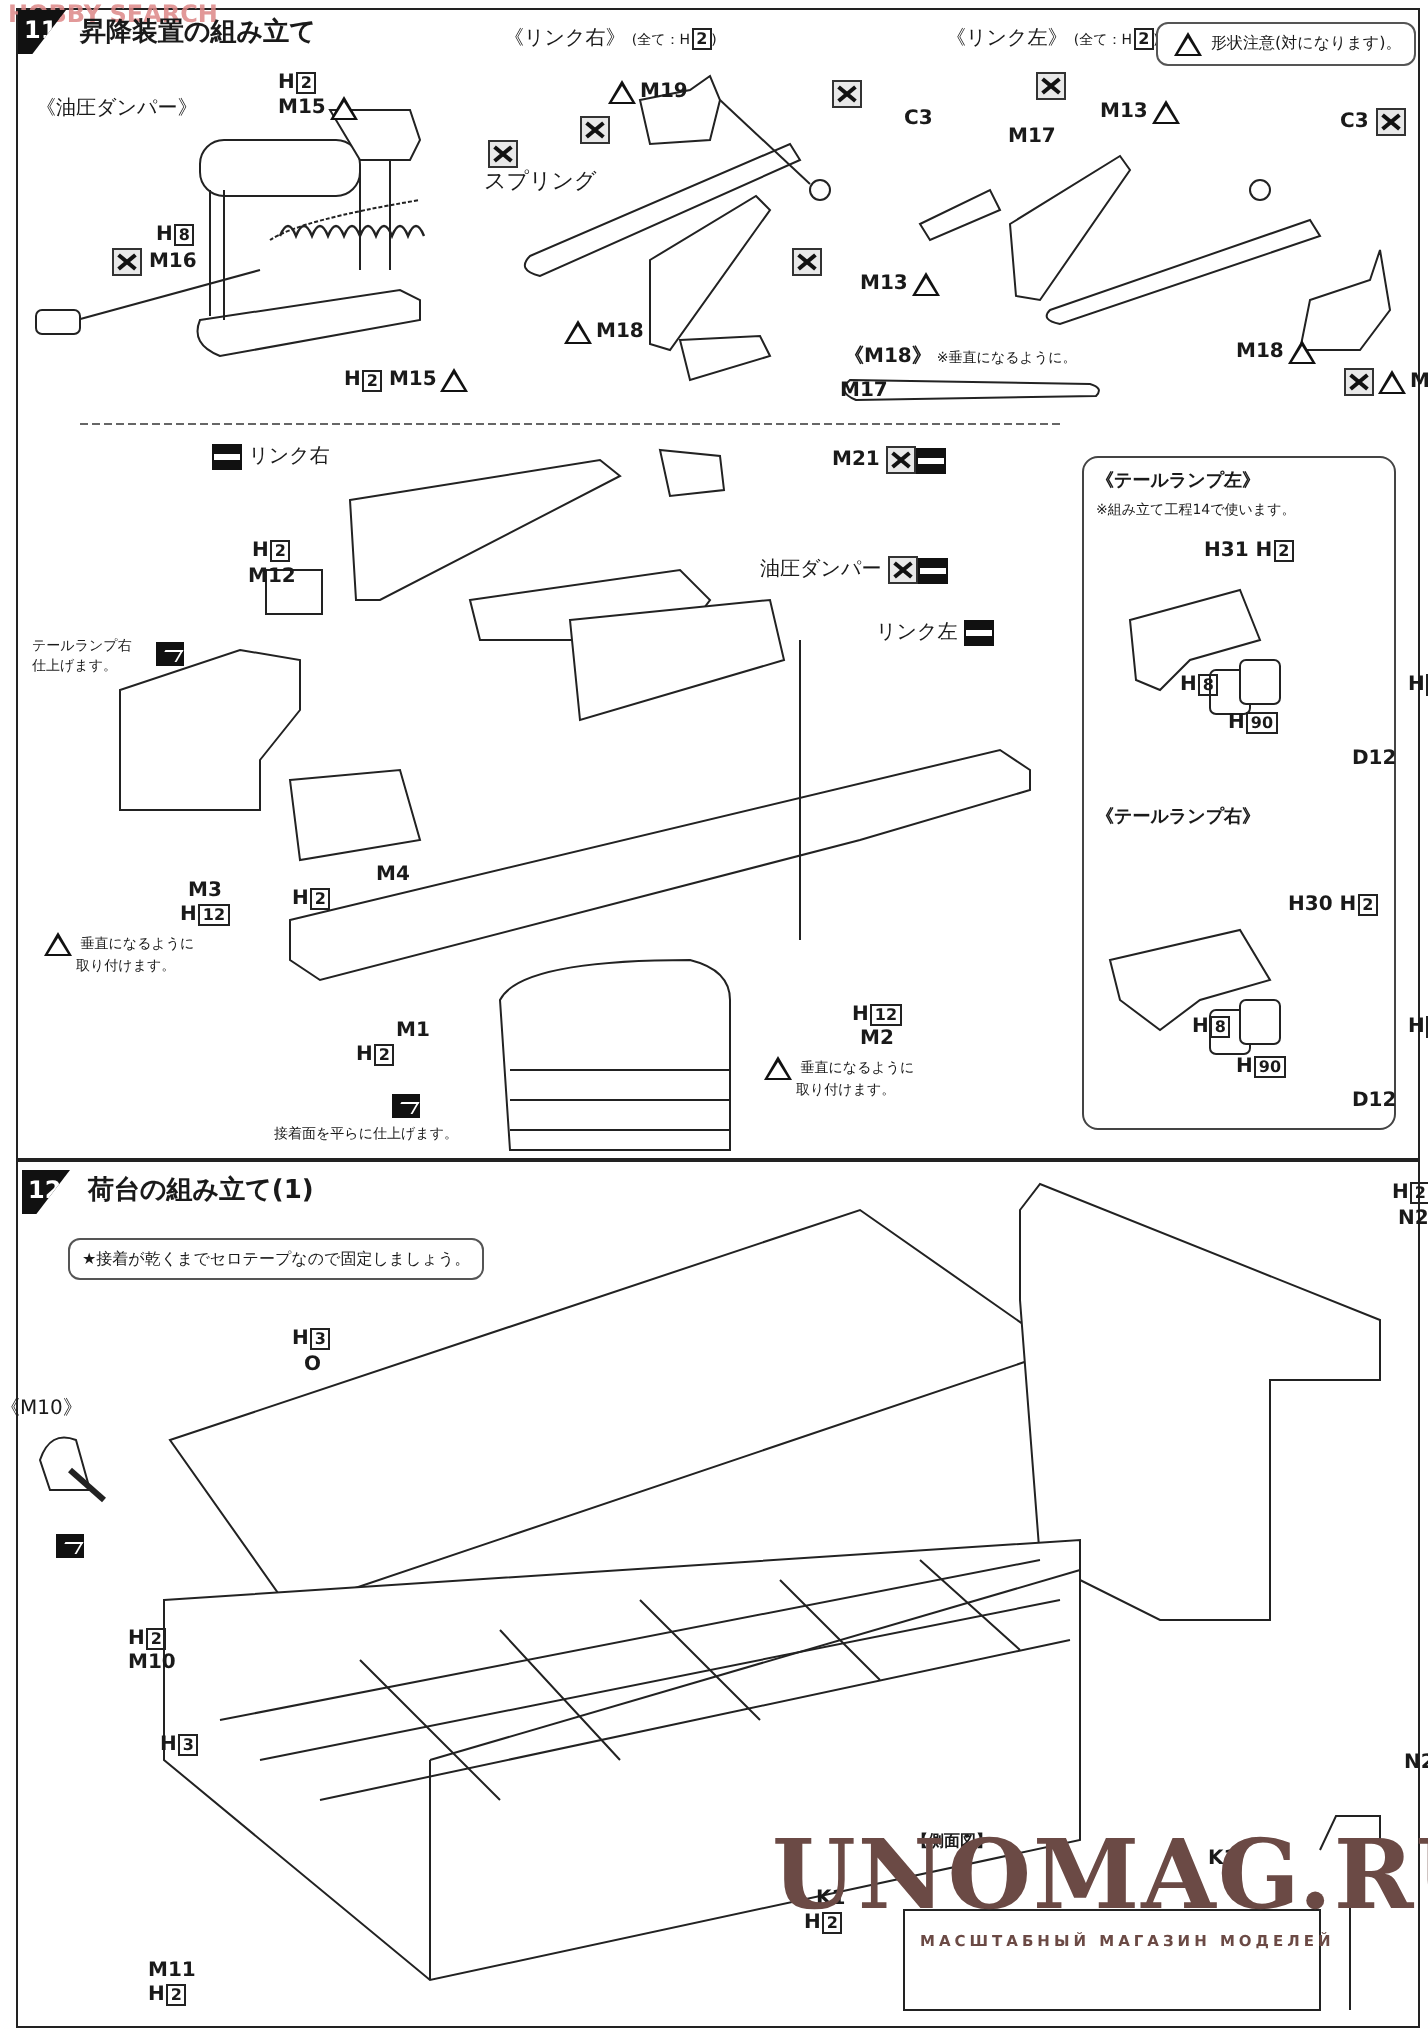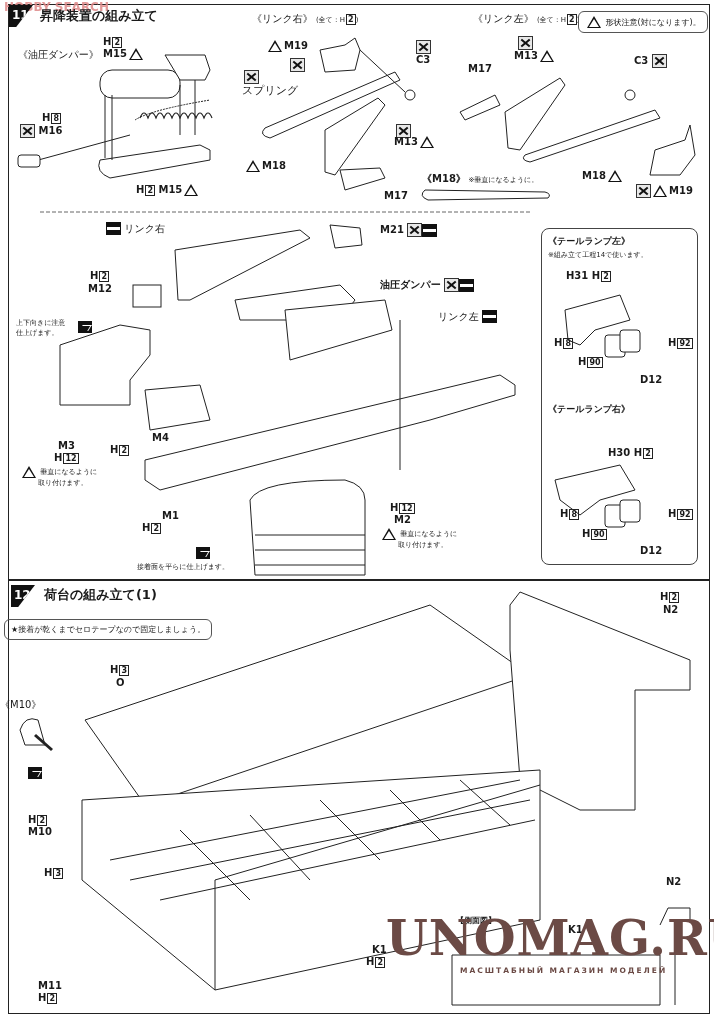--- a/index.html
+++ b/index.html
@@ -1,19 +1,19 @@
 <!DOCTYPE html>
 <html><head>
 <meta charset="utf-8">
 <style>
   html, body { margin: 0; padding: 0; background: #ffffff; }
   body { width: 714px; height: 1020px; position: relative; overflow: hidden;
          font-family: "DejaVu Sans", sans-serif; color: #1a1a1a; }
   .abs { position: absolute; }
-  .lbl { position: absolute; font-size: 10px; font-weight: bold; line-height: 11px; white-space: nowrap; text-align: center; }
+  .lbl { position: absolute; font-size: 10px; font-weight: bold; line-height: 11px; white-space: nowrap; text-align: center; margin-left: 36px; }
   .jp { position: absolute; font-size: 8px; line-height: 10px; white-space: nowrap; }
   .jp-small { font-size: 7px; }
   .boxnum { display: inline-block; border: 1px solid #222; font-size: 8px; line-height: 9px; padding: 0 1px; margin-left: 1px; font-weight: bold; }
   .frame { position: absolute; border: 1.5px solid #222; }
   .step-badge { position: absolute; width: 24px; height: 22px; background: #111; color: #fff;
                 font-weight: bold; font-size: 12px; line-height: 20px; padding-left: 3px; box-sizing: border-box;
                 clip-path: polygon(0 0, 100% 0, 30% 100%, 0 100%); }
   .step-title { position: absolute; font-size: 13px; font-weight: bold; white-space: nowrap; }
   .note-box { position: absolute; border: 1px solid #555; border-radius: 6px; font-size: 8px; padding: 4px 6px; white-space: nowrap; }
   .panel { position: absolute; border: 1px solid #444; border-radius: 8px; }
@@ -205,30 +205,30 @@
   <span>リンク右</span>
 </div>
 <div class="lbl" style="left:90px; top:270px;">
   <span>H</span><span class="boxnum">2</span>
 </div>
 <div class="lbl" style="left:88px; top:283px;">M12</div>
 <div class="lbl" style="left:380px; top:223px;">
   <span>M21</span>
   <span class="nocement"></span><span class="flip"></span>
 </div>
-<div class="jp" style="left:380px; top:278px; font-size:10px;font-weight:bold;">
+<div class="jp" style="left:380px; top:278px; font-size:10px;">
   <span>油圧ダンパー</span>
   <span class="nocement"></span><span class="flip"></span>
 </div>
 <div class="jp" style="left:438px; top:310px; font-size:10px;">
   <span>リンク左</span>
   <span class="flip"></span>
 </div>
 <div class="jp jp-small" style="left:16px; top:318px;">
-  <div>上下向きに注意</div>
+  <div>テールランプ右</div>
   <div>仕上げます。</div>
 </div>
 <div class="abs" style="left:78px; top:316px;"><span class="sand"></span></div>
 <div class="lbl" style="left:58px; top:440px;">M3</div>
 <div class="lbl" style="left:54px; top:452px;">
   <span>H</span><span class="boxnum">12</span>
 </div>
 <div class="jp jp-small" style="left:20px; top:466px;">
   <span class="warn"></span>
   <span>垂直になるように</span>
@@ -283,21 +283,21 @@
   <span>H</span><span class="boxnum">90</span>
 </div>
 <div class="lbl" style="left:668px; top:508px;">
   <span>H</span><span class="boxnum">92</span>
 </div>
 <div class="lbl" style="left:640px; top:545px;">D12</div>
 
 <div class="frame" style="left:8px; top:580px; width:700px; height:432px;"></div>
 <div class="step-badge" style="left:11px; top:585px;">12</div>
 <div class="step-title" style="left:44px; top:586px;">荷台の組み立て(1)</div>
-<div class="note-box" style="left:4px; top:619px;">★接着が乾くまでセロテープなので固定しましょう。</div>
+<div class="note-box" style="left:34px; top:619px;">★接着が乾くまでセロテープなので固定しましょう。</div>
 
 <div class="lbl" style="left:110px; top:664px;">
   <span>H</span><span class="boxnum">3</span>
 </div>
 <div class="lbl" style="left:116px; top:677px;">O</div>
 <div class="lbl" style="left:660px; top:591px;">
   <span>H</span><span class="boxnum">2</span>
 </div>
 <div class="lbl" style="left:663px; top:604px;">N2</div>
 <div class="jp" style="left:0; top:700px; font-size:10px;">《M10》</div>

